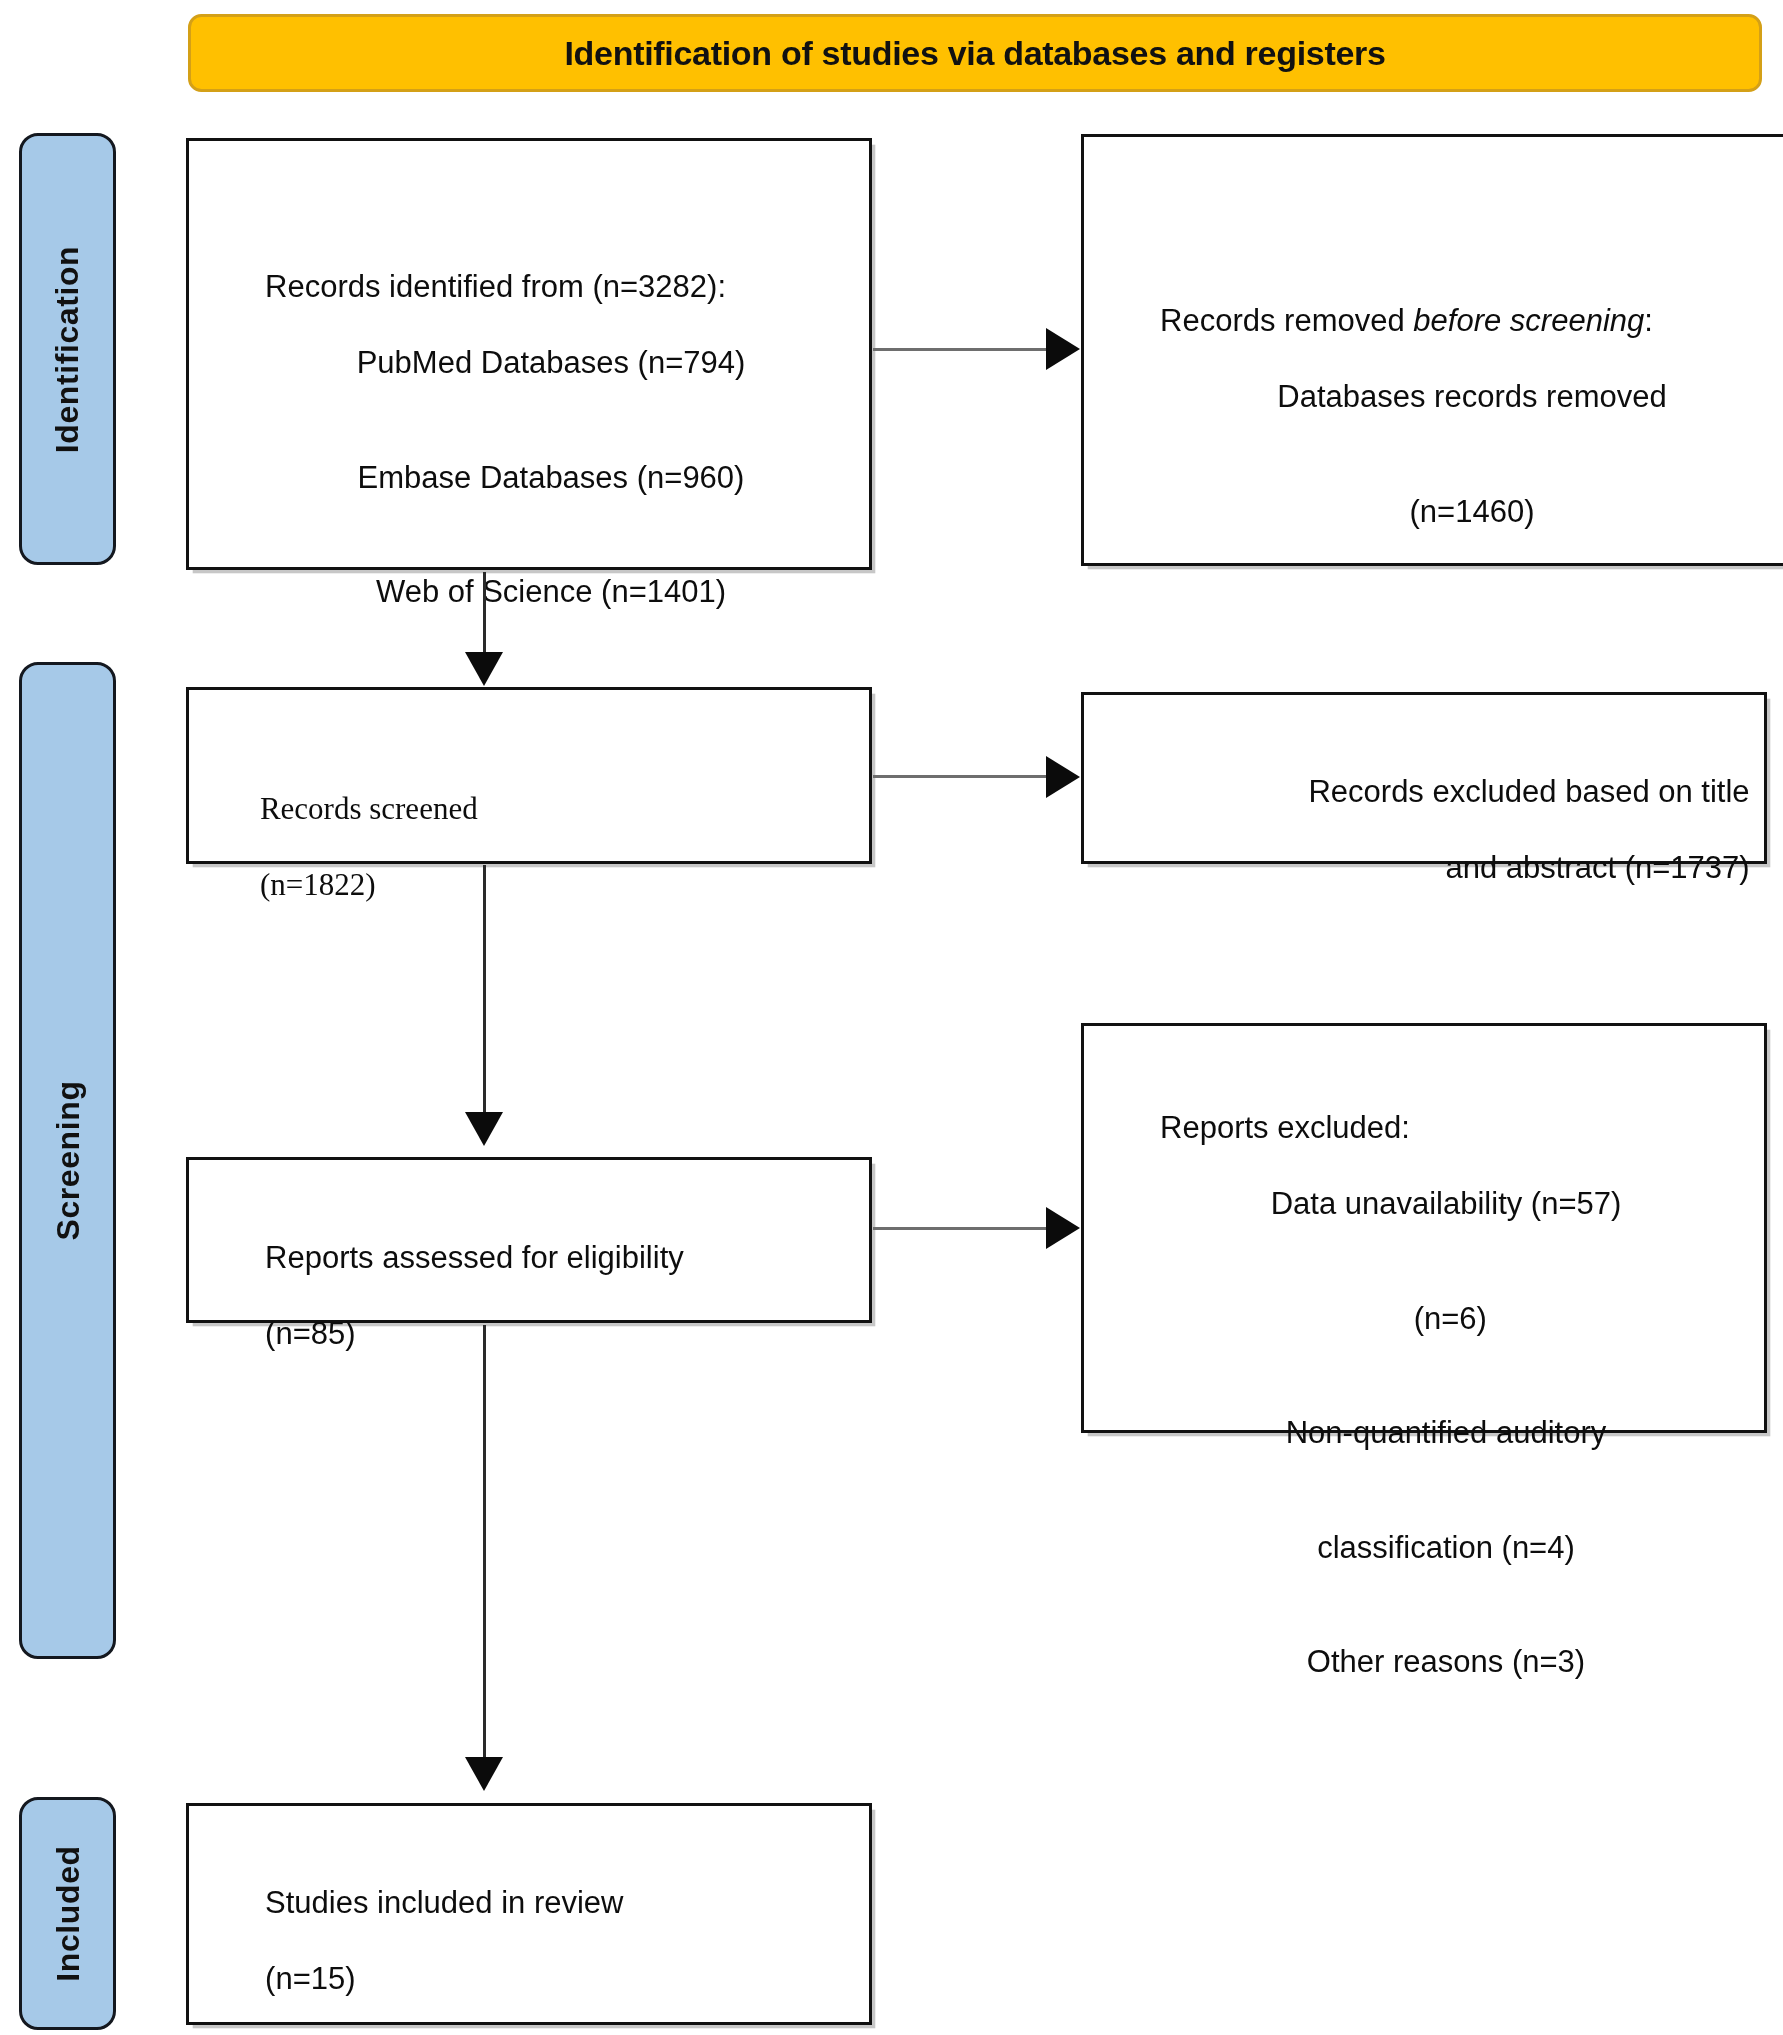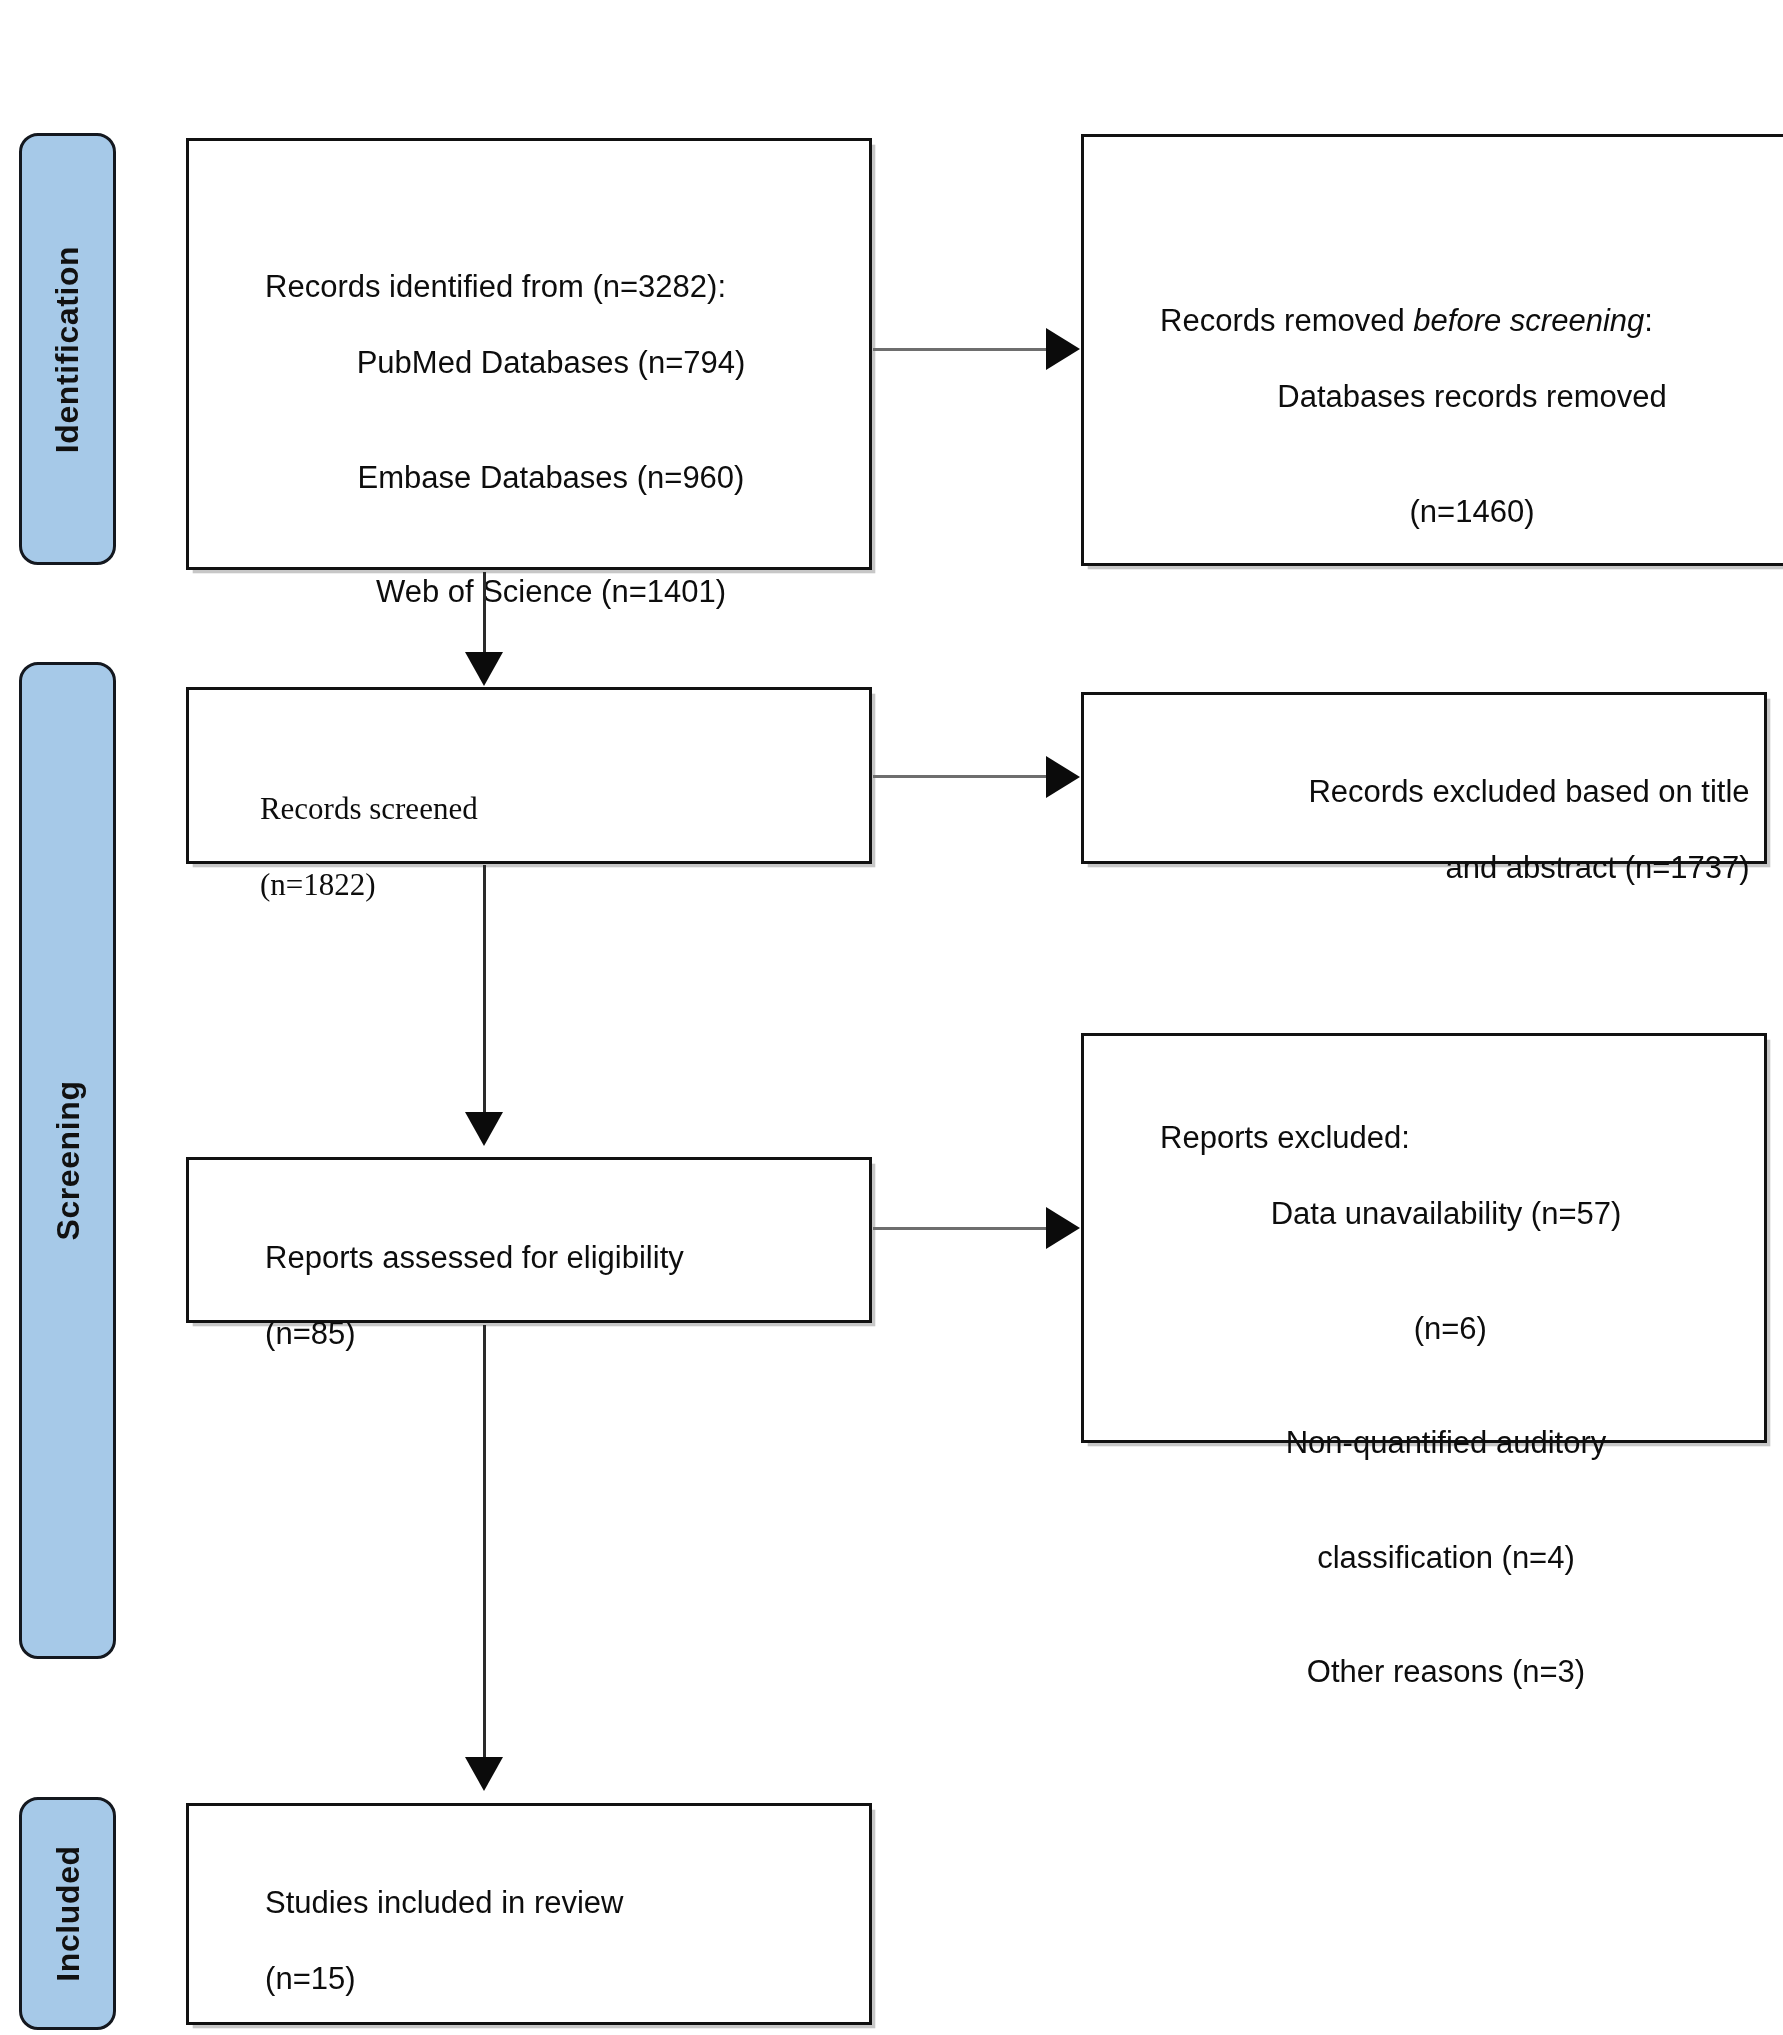--- a/index.html
+++ b/index.html
@@ -89,21 +89,21 @@
   #box-eligibility      { left:186px;  top:1157px; width:686px; height:166px; }
   #box-eligibility .box-text      { top:41px; }
   #box-included         { left:186px;  top:1803px; width:686px; height:222px; }
   #box-included .box-text         { top:40px; }
 
   
   #box-removed          { left:1081px; top:134px;  width:738px; height:432px; }
   #box-removed .box-text          { top:127px; }
   #box-records-excluded { left:1081px; top:692px; width:686px; height:172px; }
   #box-records-excluded .box-text { top:40px;text-align:right; }
-  #box-reports-excluded { left:1081px; top:1023px; width:686px; height:410px;margin-top:10px; }
+  #box-reports-excluded { left:1081px; top:1023px; width:686px; height:410px; }
   #box-reports-excluded .box-text  { top:45px; }
 
   
   .vline{
     position:absolute;
     width:2.8px;
     background:#2a2a2a;
   }
   .vhead{
     position:absolute;
@@ -143,20 +143,23 @@
   #h2-head { left:1046px; top:756px; }
   
   #h3      { left:873px; top:1227px; width:176px; }
   #h3-head { left:1046px; top:1207px; }
 </style>
 </head>
 <body>
 
 <div id="canvas">
 
+  <div class="header-bar">
+    <span class="title">Identification of studies via databases and registers</span>
+  </div>
 
   <div class="stage" id="stage-identification">
     <span class="stage-label">Identification</span>
   </div>
 
   <div class="stage" id="stage-screening">
     <span class="stage-label">Screening</span>
   </div>
 
   <div class="stage" id="stage-included">

